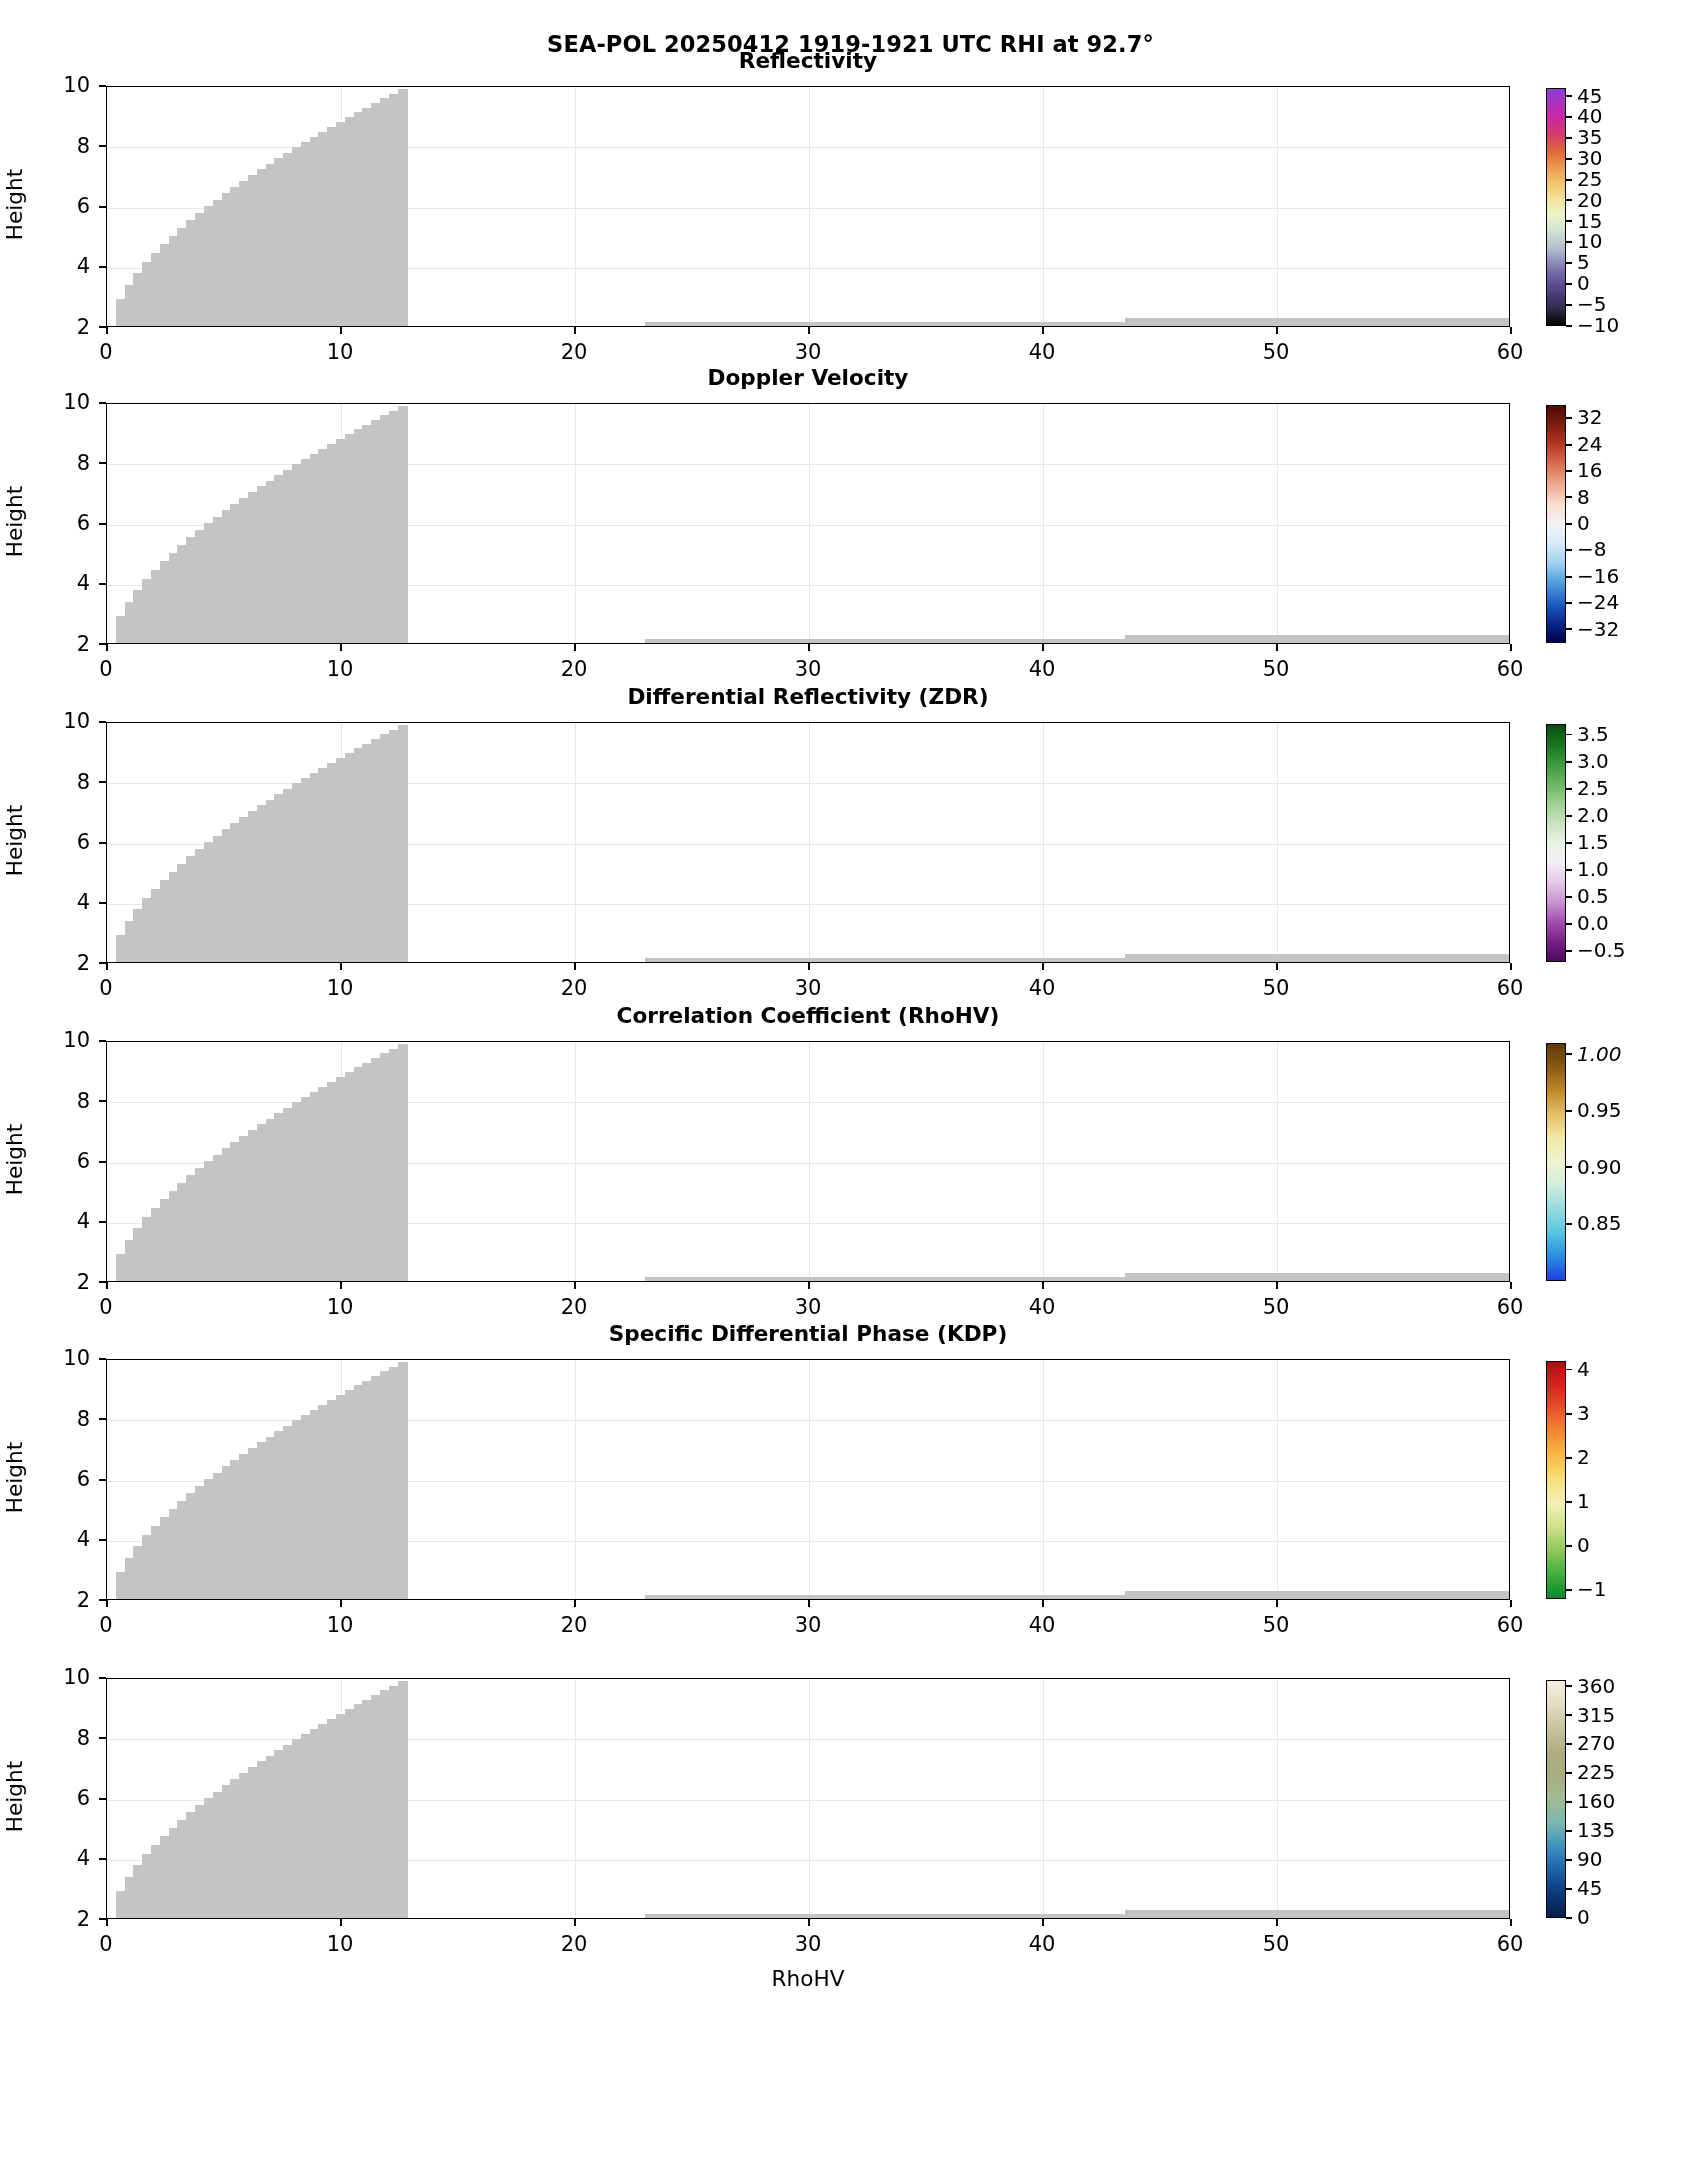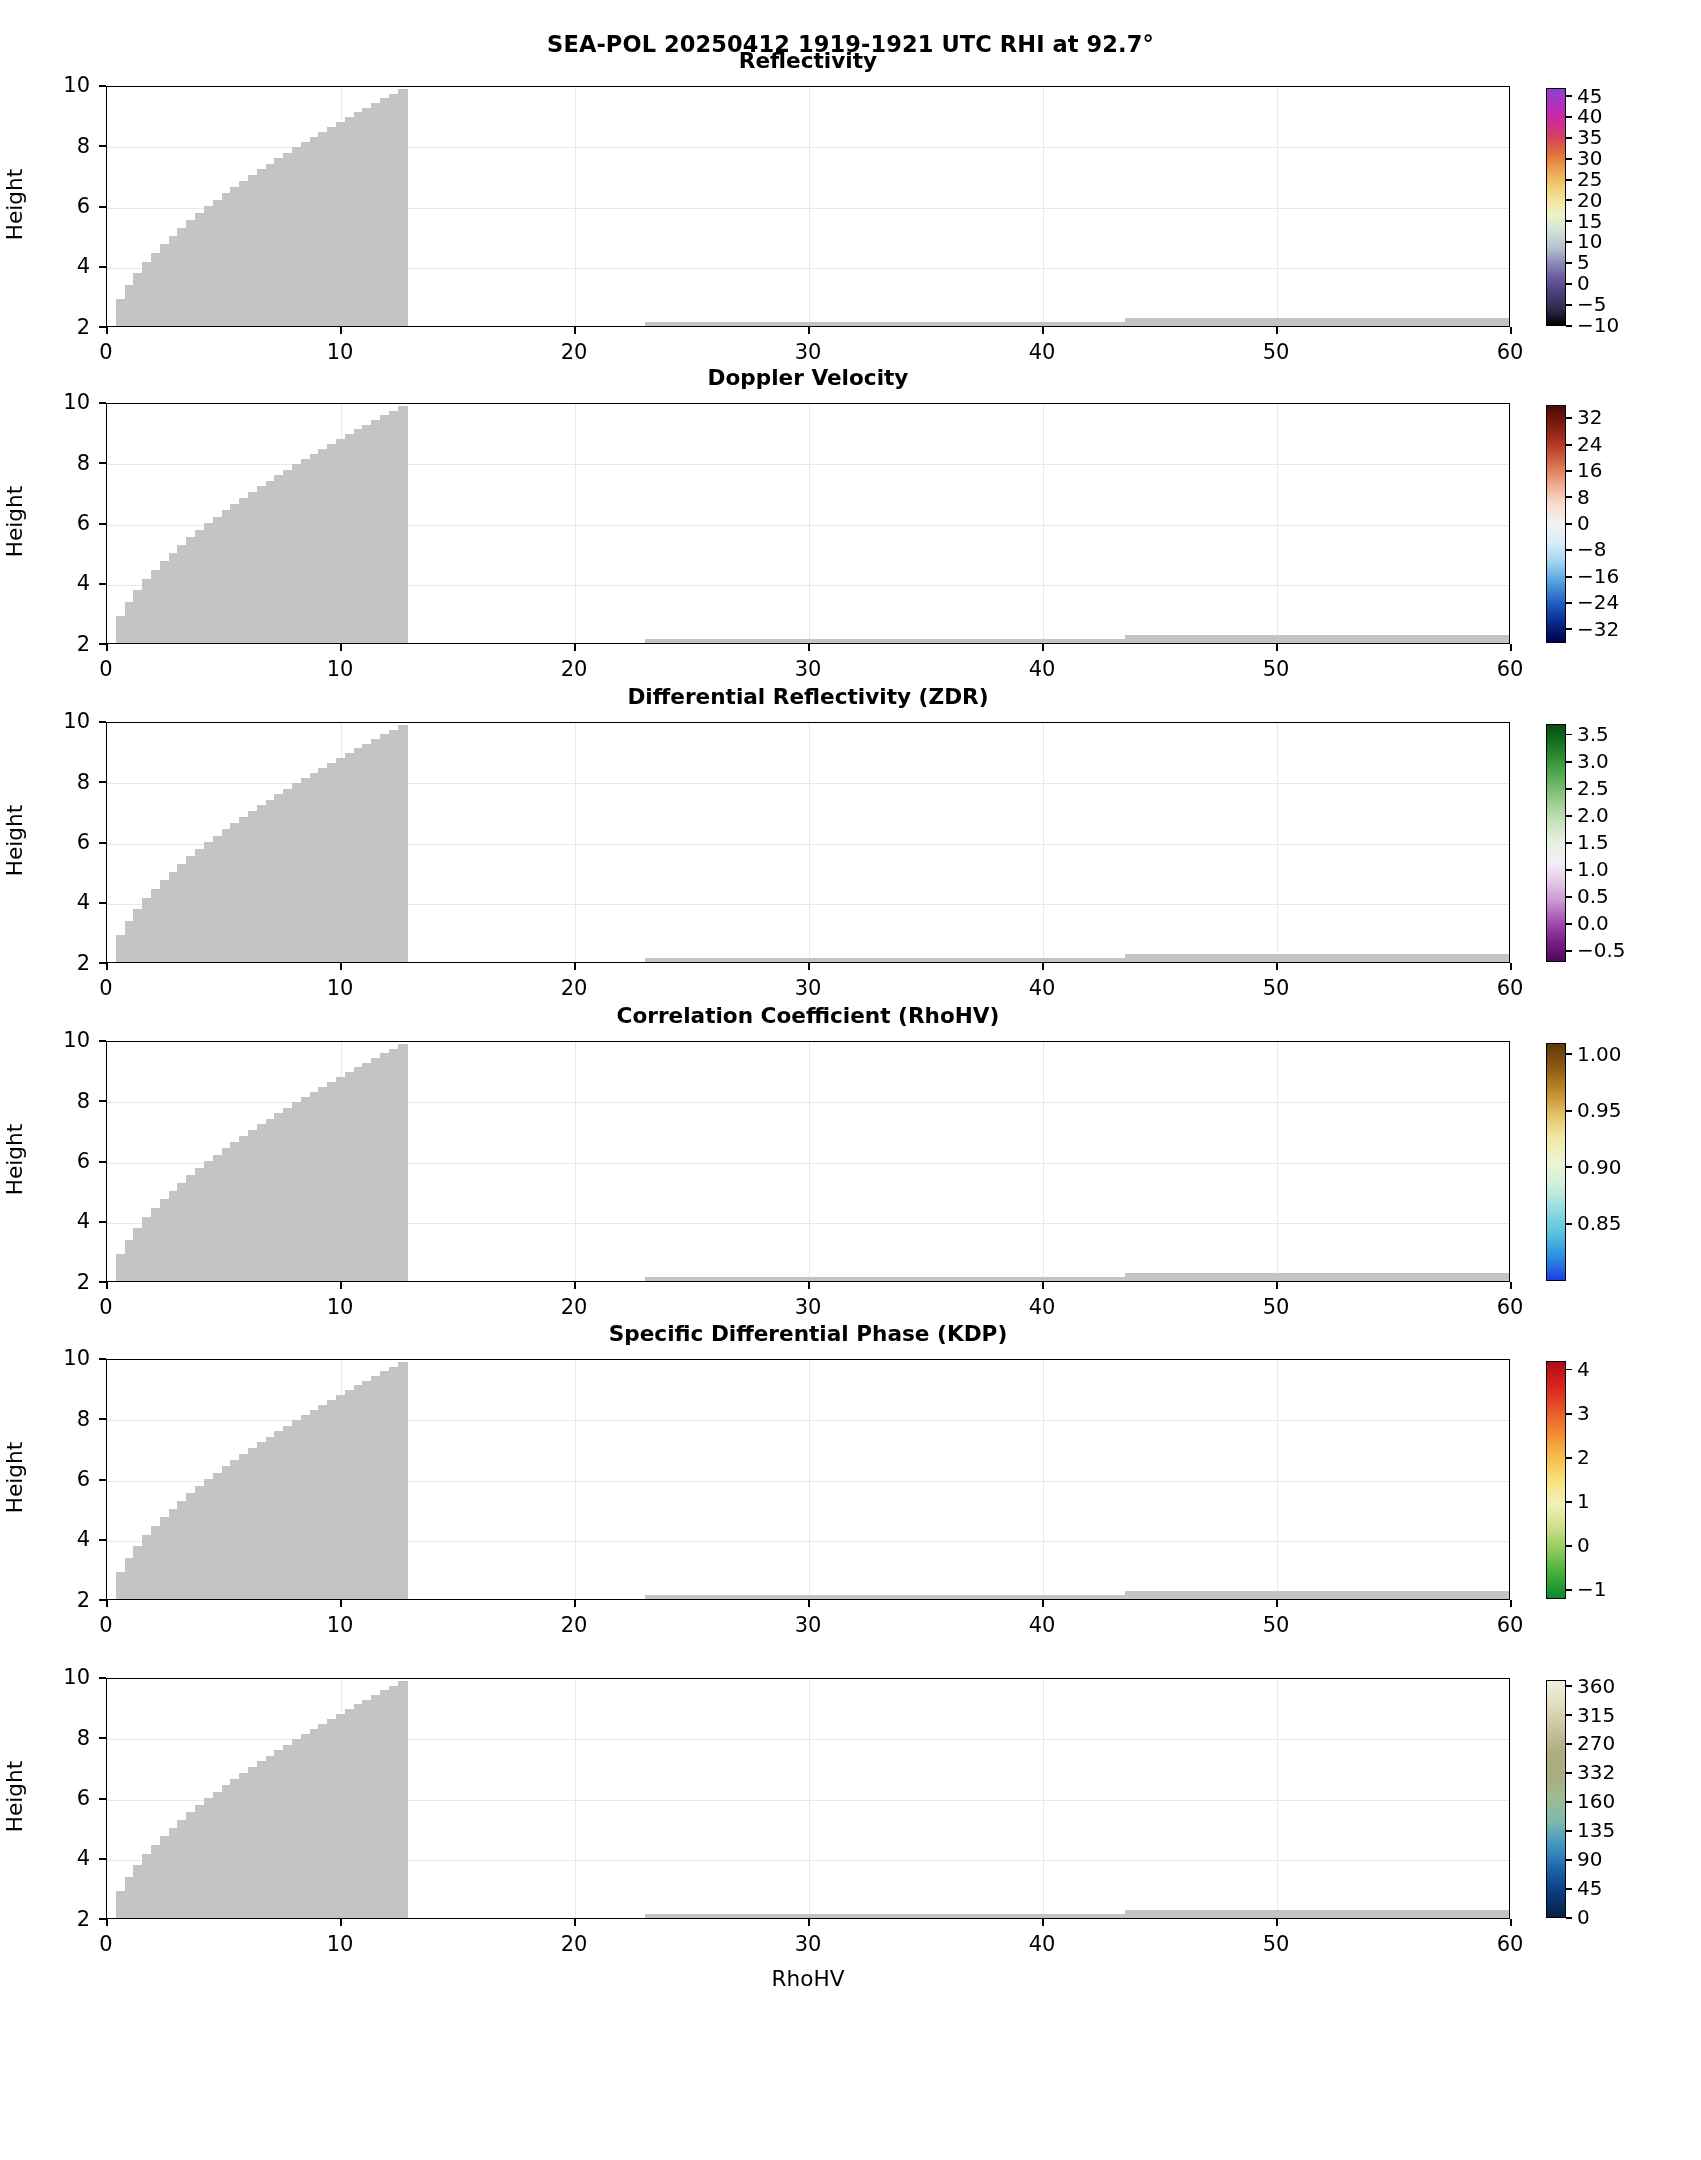--- a/index.html
+++ b/index.html
@@ -497,21 +497,21 @@
       <div class="ytick-label" style="left: 47px; top: 168px;">4</div>
       <div class="tick-h" style="left: 99px; top: 120px;"></div>
       <div class="ytick-label" style="left: 47px; top: 108px;">6</div>
       <div class="tick-h" style="left: 99px; top: 59px;"></div>
       <div class="ytick-label" style="left: 47px; top: 48px;">8</div>
       <div class="tick-h" style="left: 99px; top: -0.9px;"></div>
       <div class="ytick-label" style="left: 47px; top: -12.6px;">10</div>
       <div class="ylabel" style="left: -49px; top: 106px;">Height</div>
       <div class="cbar" style="left: 1546px; top: 1.8px; width: 20px; height: 238px; background: linear-gradient(to top, rgb(31, 63, 224), rgb(42, 143, 224), rgb(88, 196, 224), rgb(149, 219, 224), rgb(207, 238, 221), rgb(238, 243, 210), rgb(242, 233, 168), rgb(230, 192, 102), rgb(192, 138, 42), rgb(140, 90, 18), rgb(94, 58, 8));"></div>
       <div class="cbar-tick" style="left: 1566px; top: 12.2px;"></div>
-      <div class="cbar-tick-label" style="left: 1577px; top: 0.5px;">1.00</div>
+      <div class="cbar-tick-label" style="left: 1577px; top: 0.5px; font-style: italic;">1.00</div>
       <div class="cbar-tick" style="left: 1566px; top: 69px;"></div>
       <div class="cbar-tick-label" style="left: 1577px; top: 57px;">0.95</div>
       <div class="cbar-tick" style="left: 1566px; top: 125px;"></div>
       <div class="cbar-tick-label" style="left: 1577px; top: 114px;">0.90</div>
       <div class="cbar-tick" style="left: 1566px; top: 182px;"></div>
       <div class="cbar-tick-label" style="left: 1577px; top: 170px;">0.85</div>
     </div>
     <div class="panel" style="top: 1359px; height: 304px;">
       <div class="panel-title" style="top: -38px; left: 52px;">Specific Differential Phase (KDP)</div>
       <div class="axes" style="left: 106px; top: 0px; width: 1404px; height: 241px;">
@@ -677,21 +677,21 @@
       <div class="ylabel" style="left: -49px; top: 106px;">Height</div>
       <div class="xlabel" style="left: 52px; top: 288px;">RhoHV</div>
       <div class="cbar" style="left: 1546px; top: 1.8px; width: 20px; height: 238px; background: linear-gradient(to top, rgb(6, 32, 74), rgb(11, 58, 122), rgb(27, 99, 168), rgb(63, 147, 192), rgb(123, 184, 176), rgb(159, 187, 146), rgb(168, 174, 125), rgb(176, 173, 131), rgb(200, 196, 158), rgb(226, 220, 192), rgb(243, 239, 224));"></div>
       <div class="cbar-tick" style="left: 1566px; top: 7.3px;"></div>
       <div class="cbar-tick-label" style="left: 1577px; top: -4.4px;">360</div>
       <div class="cbar-tick" style="left: 1566px; top: 36px;"></div>
       <div class="cbar-tick-label" style="left: 1577px; top: 24.5px;">315</div>
       <div class="cbar-tick" style="left: 1566px; top: 65px;"></div>
       <div class="cbar-tick-label" style="left: 1577px; top: 53px;">270</div>
       <div class="cbar-tick" style="left: 1566px; top: 94px;"></div>
-      <div class="cbar-tick-label" style="left: 1577px; top: 82px;">332</div>
+      <div class="cbar-tick-label" style="left: 1577px; top: 82px;">225</div>
       <div class="cbar-tick" style="left: 1566px; top: 123px;"></div>
       <div class="cbar-tick-label" style="left: 1577px; top: 111px;">160</div>
       <div class="cbar-tick" style="left: 1566px; top: 152px;"></div>
       <div class="cbar-tick-label" style="left: 1577px; top: 140px;">135</div>
       <div class="cbar-tick" style="left: 1566px; top: 181px;"></div>
       <div class="cbar-tick-label" style="left: 1577px; top: 169px;">90</div>
       <div class="cbar-tick" style="left: 1566px; top: 210px;"></div>
       <div class="cbar-tick-label" style="left: 1577px; top: 198px;">45</div>
       <div class="cbar-tick" style="left: 1566px; top: 239px;"></div>
       <div class="cbar-tick-label" style="left: 1577px; top: 227px;">0</div>

